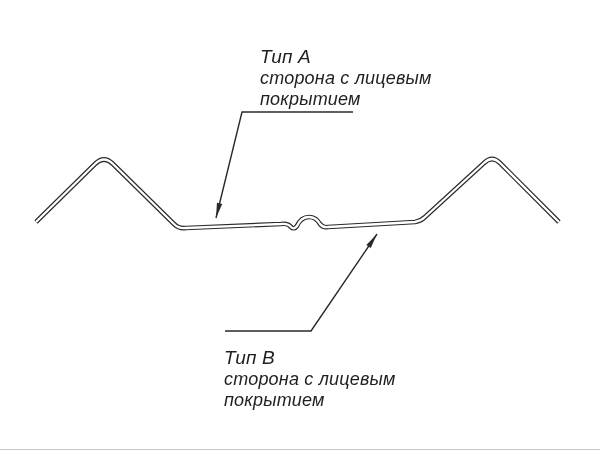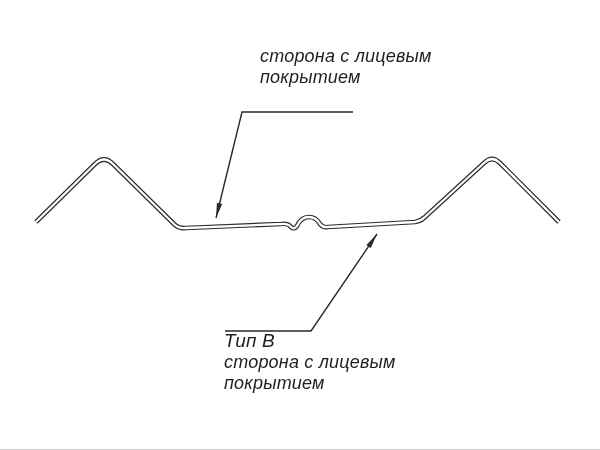--- a/index.html
+++ b/index.html
@@ -27,21 +27,21 @@
     line-height: 21px;
     font-size: 18px;
     white-space: nowrap;
     letter-spacing: 0.2px;
   }
   .callout .title {
     font-size: 19px;
     margin-bottom: 1px;
   }
   .callout-a { left: 260px; top: 46px; }
-  .callout-b { left: 224px; top: 330px; }
+  .callout-b { left: 224px; top: 347px; }
   .frame-edge {
     position: absolute;
     left: 0;
     bottom: 0;
     width: 100%;
     height: 1px;
     background: #c9c9c9;
   }
 </style>
 </head>
@@ -74,20 +74,21 @@
                L 484 163 Q 492 155 500 163
                L 559 222" fill="none" stroke="#ffffff" stroke-width="2.3" stroke-linejoin="round" stroke-linecap="butt"></path>
     </g>
 
     <polyline points="353,112 242,112 216,218" fill="none" stroke="#2a2a2a" stroke-width="1.4" marker-end="url(#arrow)"></polyline>
 
     <polyline points="225,331 311,331 377,234" fill="none" stroke="#2a2a2a" stroke-width="1.4" marker-end="url(#arrow)"></polyline>
   </svg>
 
   <div class="callout callout-a">
+    <div class="title">Тип А</div>
     <div>сторона с лицевым</div>
     <div>покрытием</div>
   </div>
 
   <div class="callout callout-b">
     <div class="title">Тип В</div>
     <div>сторона с лицевым</div>
     <div>покрытием</div>
   </div>
 

